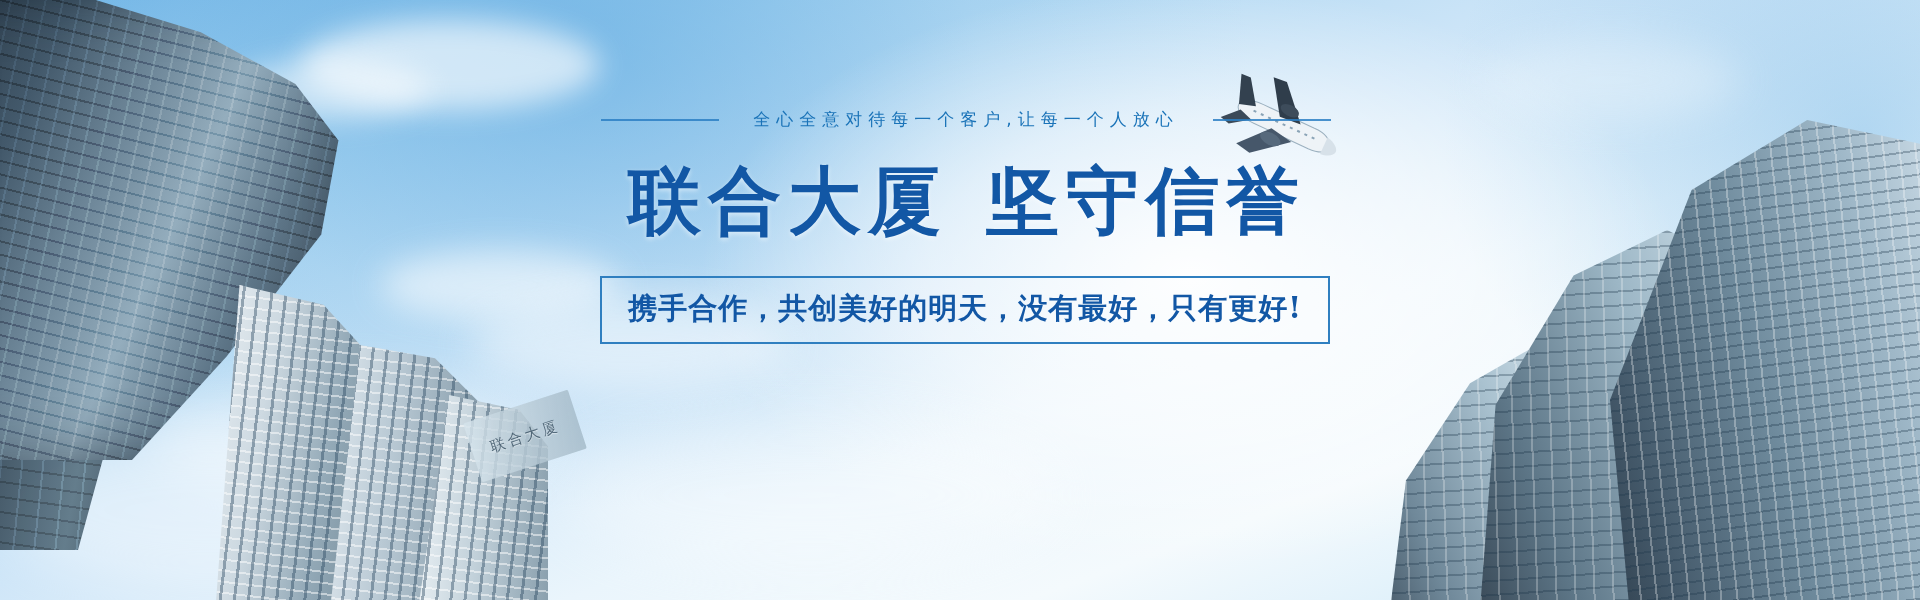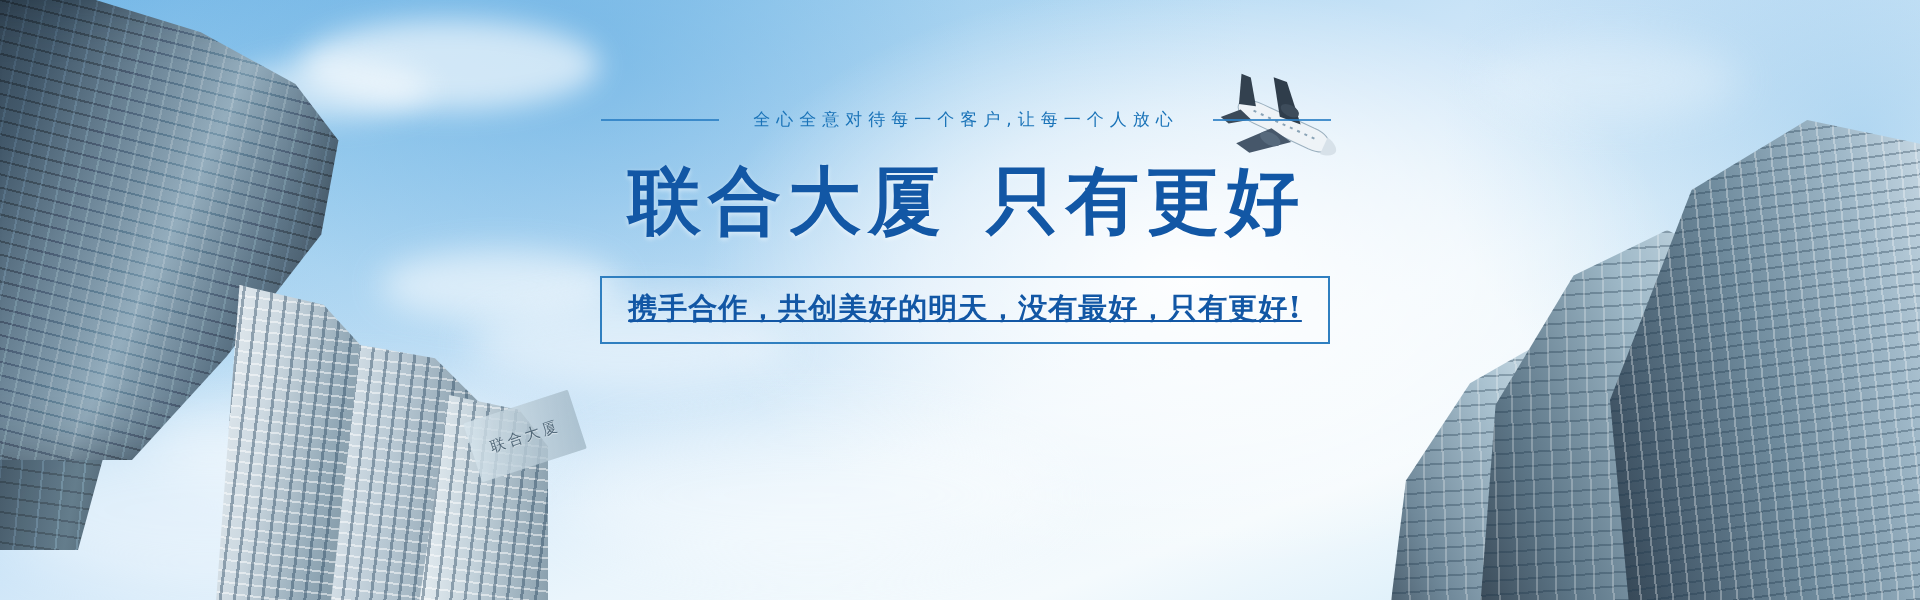--- a/index.html
+++ b/index.html
@@ -174,21 +174,20 @@
     border:2px solid #2f7fc0;
     padding:11px 26px 13px;
     color:#1257a5;
     font-size:29px;
     font-weight:bold;
     letter-spacing:1px;
     white-space:nowrap;
     font-family:"DejaVu Serif","Liberation Serif",serif;
     background:rgba(255,255,255,.05);
     margin-left:10px;
-    text-decoration:underline;
   }
 </style>
 </head>
 <body>
 
 <div id="banner">
 
   <div class="sky-core"></div>
   <div class="cloud c1"></div>
   <div class="cloud c2"></div>
@@ -254,19 +253,19 @@
 
   <div class="content">
 
     <div class="tagline-row">
       <span class="tag-line-deco"></span>
       <span class="tagline">全心全意对待每一个客户,让每一个人放心</span>
       <span class="tag-line-deco"></span>
     </div>
 
     <div class="headline">
-      <span>联合大厦</span><span class="gap"></span><span>只有更好</span>
+      <span>联合大厦</span><span class="gap"></span><span>坚守信誉</span>
     </div>
 
     <div class="subtitle-box">携手合作，共创美好的明天，没有最好，只有更好!</div>
 
   </div>
 </div>
 
 </body></html>

